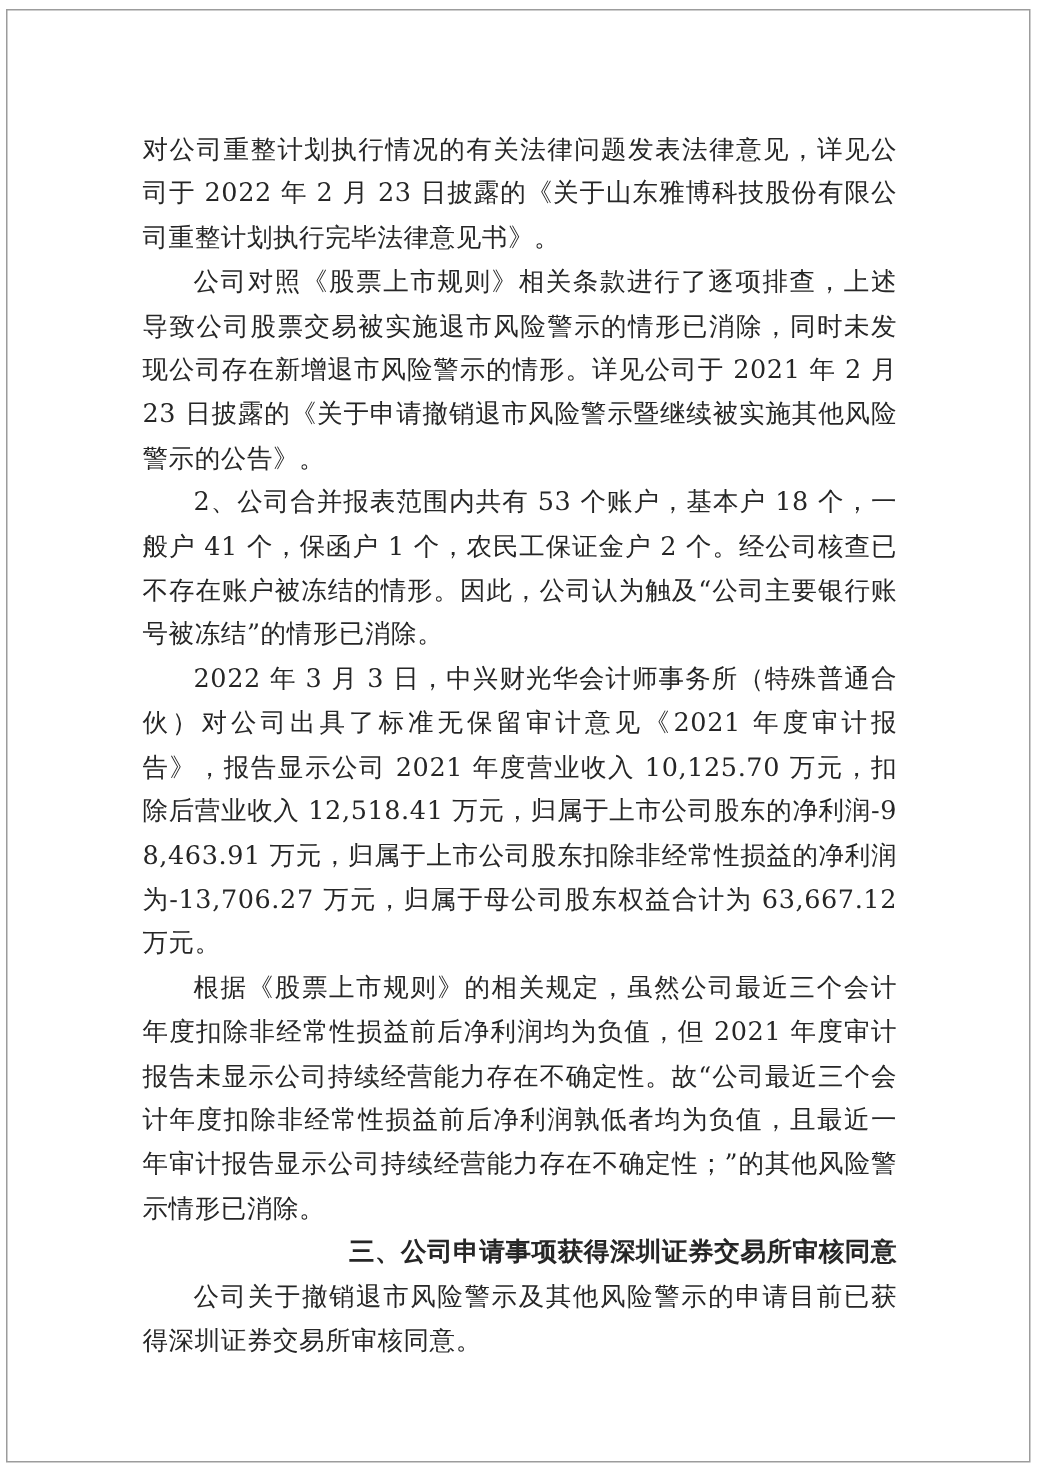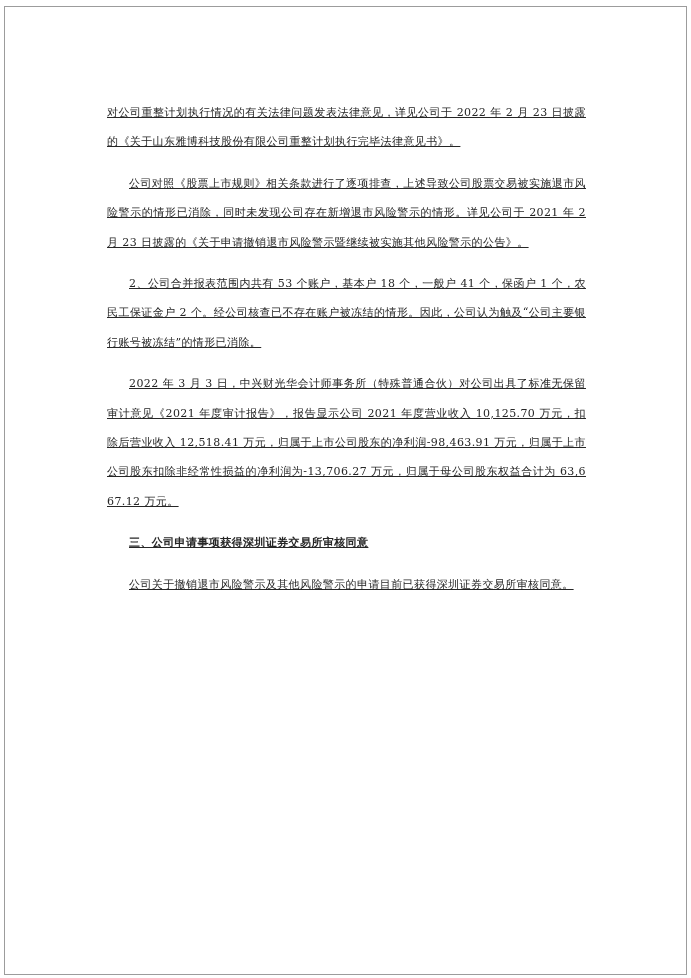--- a/index.html
+++ b/index.html
@@ -27,46 +27,46 @@
     border: 1px solid #9c9c9c;
     box-sizing: border-box;
   }
   .content {
     position: absolute;
     left: 90px;
     top: 79px;
     width: 503px;
   }
   .content p {
-    margin: 12px;
+    margin: 0;
     padding: 0;
-    font-size: 11px;
+    font-size: 17px;
     line-height: 29.4px;
     letter-spacing: 0.4px;
     color: #262626;
     text-align: justify;
     text-justify: inter-ideograph;
     word-break: break-all;
-    text-decoration: underline;
   }
   .content p.indent {
     text-indent: 2em;
   }
   .content p.heading {
     font-weight: bold;
-    text-align: left;
+    text-align: right;
   }
 </style>
 </head>
 <body>
 
 <div class="canvas">
   <div class="page">
     <div class="content">
       <p>对公司重整计划执行情况的有关法律问题发表法律意见，详见公司于 2022 年 2 月 23 日披露的《关于山东雅博科技股份有限公司重整计划执行完毕法律意见书》。</p>
       <p class="indent">公司对照《股票上市规则》相关条款进行了逐项排查，上述导致公司股票交易被实施退市风险警示的情形已消除，同时未发现公司存在新增退市风险警示的情形。详见公司于 2021 年 2 月 23 日披露的《关于申请撤销退市风险警示暨继续被实施其他风险警示的公告》。</p>
       <p class="indent">2、公司合并报表范围内共有 53 个账户，基本户 18 个，一般户 41 个，保函户 1 个，农民工保证金户 2 个。经公司核查已不存在账户被冻结的情形。因此，公司认为触及“公司主要银行账号被冻结”的情形已消除。</p>
       <p class="indent">2022 年 3 月 3 日，中兴财光华会计师事务所（特殊普通合伙）对公司出具了标准无保留审计意见《2021 年度审计报告》，报告显示公司 2021 年度营业收入 10,125.70 万元，扣除后营业收入 12,518.41 万元，归属于上市公司股东的净利润-98,463.91 万元，归属于上市公司股东扣除非经常性损益的净利润为-13,706.27 万元，归属于母公司股东权益合计为 63,667.12 万元。</p>
+      <p class="indent">根据《股票上市规则》的相关规定，虽然公司最近三个会计年度扣除非经常性损益前后净利润均为负值，但 2021 年度审计报告未显示公司持续经营能力存在不确定性。故“公司最近三个会计年度扣除非经常性损益前后净利润孰低者均为负值，且最近一年审计报告显示公司持续经营能力存在不确定性；”的其他风险警示情形已消除。</p>
       <p class="indent heading">三、公司申请事项获得深圳证券交易所审核同意</p>
       <p class="indent">公司关于撤销退市风险警示及其他风险警示的申请目前已获得深圳证券交易所审核同意。</p>
     </div>
   </div>
 </div>
 
 </body></html>

